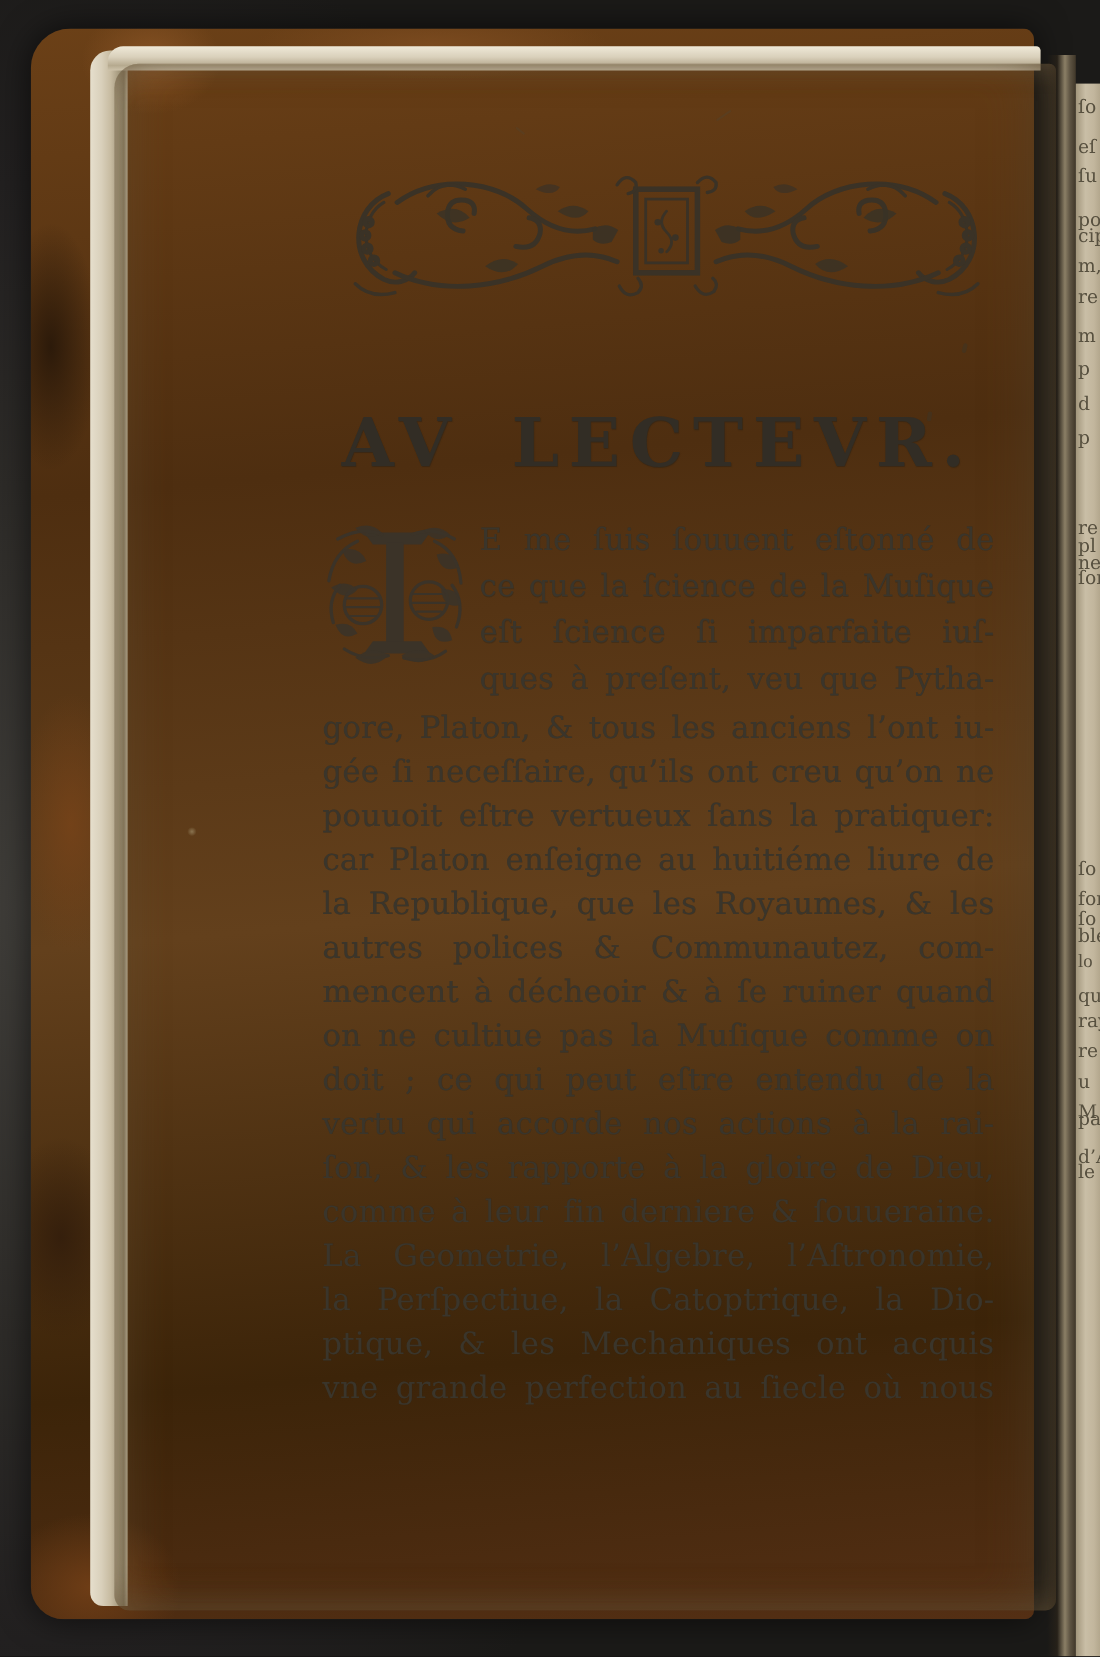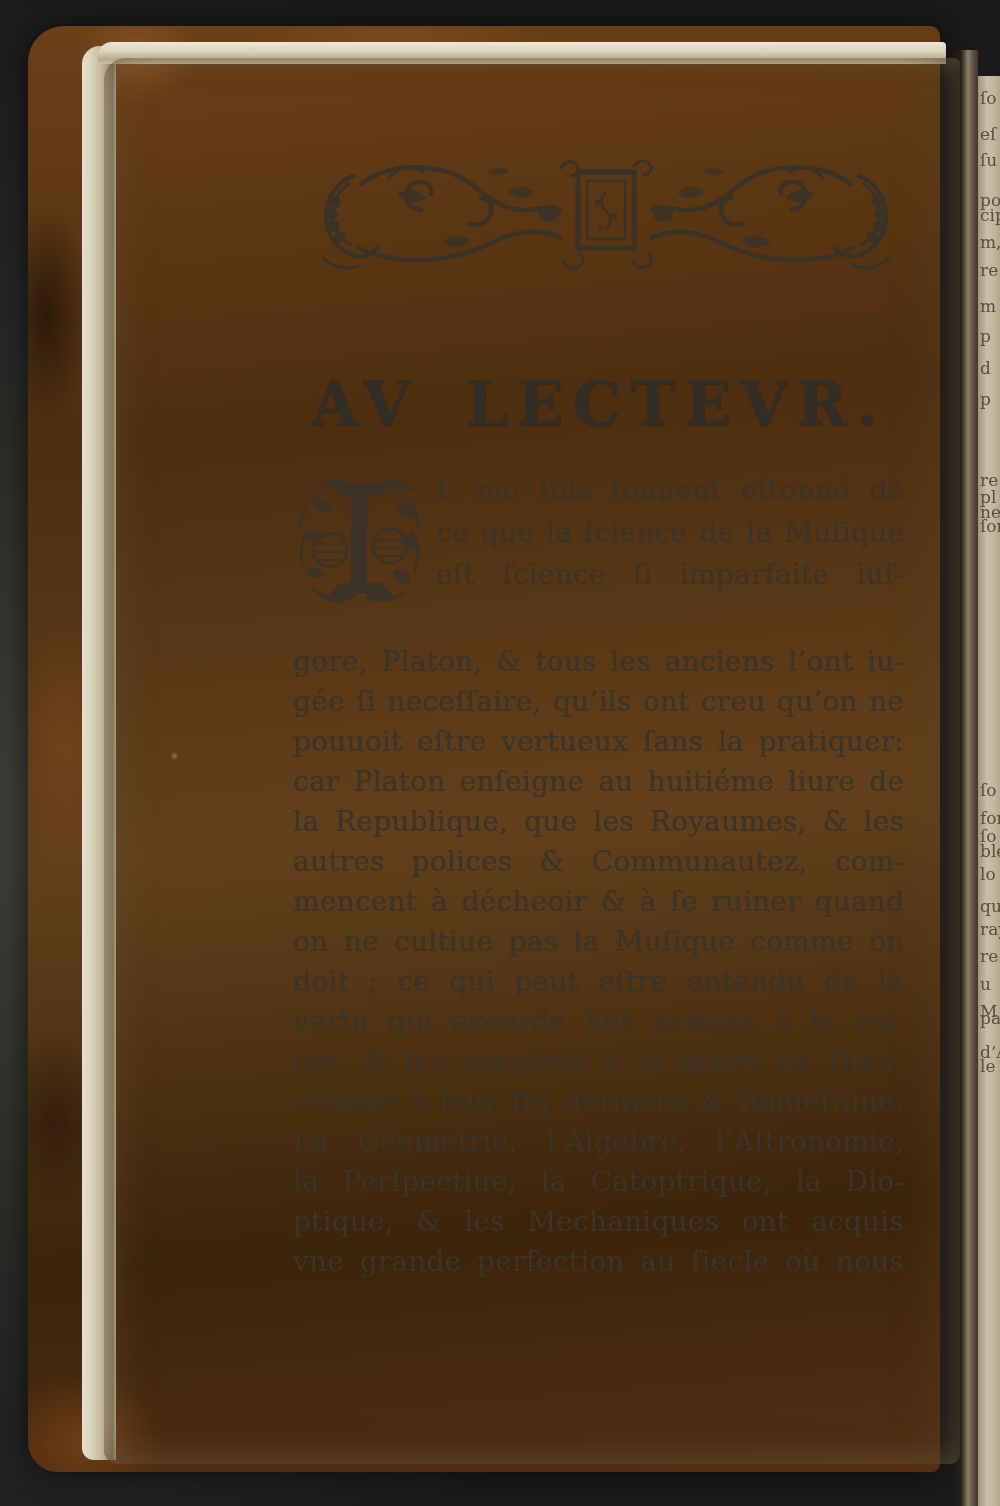--- a/index.html
+++ b/index.html
@@ -168,20 +168,21 @@
           <path d="M72,126 q16,-10 30,0 q-14,12 -30,0 z"></path>
         </g>
       </svg>
 
     </div>
 
     <div class="indent">
       <div class="bl">E me ſuis ſouuent eſtonné de</div>
       <div class="bl">ce que la ſcience de la Muſique</div>
       <div class="bl">eſt ſcience ſi imparfaite iuſ-</div>
+      <div class="bl">ques à preſent, veu que Pytha-</div>
     </div>
 
     <div class="full">
       <div class="bl">gore, Platon, &amp; tous les anciens l’ont iu-</div>
       <div class="bl">gée ſi neceſſaire, qu’ils ont creu qu’on ne</div>
       <div class="bl">pouuoit eſtre vertueux ſans la pratiquer:</div>
       <div class="bl">car Platon enſeigne au huitiéme liure de</div>
       <div class="bl">la Republique, que les Royaumes, &amp; les</div>
       <div class="bl">autres polices &amp; Communautez, com-</div>
       <div class="bl">mencent à décheoir &amp; à ſe ruiner quand</div>
@@ -212,21 +213,21 @@
       <span class="frag" style="top: 313px;">p</span>
       <span class="frag" style="top: 394px;">re</span>
       <span class="frag" style="top: 411px;">pl</span>
       <span class="frag" style="top: 426px;">ne</span>
       <span class="frag" style="top: 440px;">ſor</span>
       <span class="frag" style="top: 679px; margin-left: 42px;">de</span>
       <span class="frag" style="top: 704px;">ſo</span>
       <span class="frag" style="top: 732px;">for</span>
       <span class="frag" style="top: 750px;">ſo</span>
       <span class="frag" style="top: 765px;">ble</span>
-      <span class="frag" style="top: 788px;">lo</span>
+      <span class="frag" style="top: 788px; font-family: Liberation Serif, serif;">lo</span>
       <span class="frag" style="top: 820px;">qu</span>
       <span class="frag" style="top: 843px;">ray</span>
       <span class="frag" style="top: 870px;">re</span>
       <span class="frag" style="top: 898px;">u</span>
       <span class="frag" style="top: 925px;">M</span>
       <span class="frag" style="top: 932px;">pa</span>
       <span class="frag" style="top: 966px;">d’A</span>
       <span class="frag" style="top: 980px;">le</span>
     </div>
 

